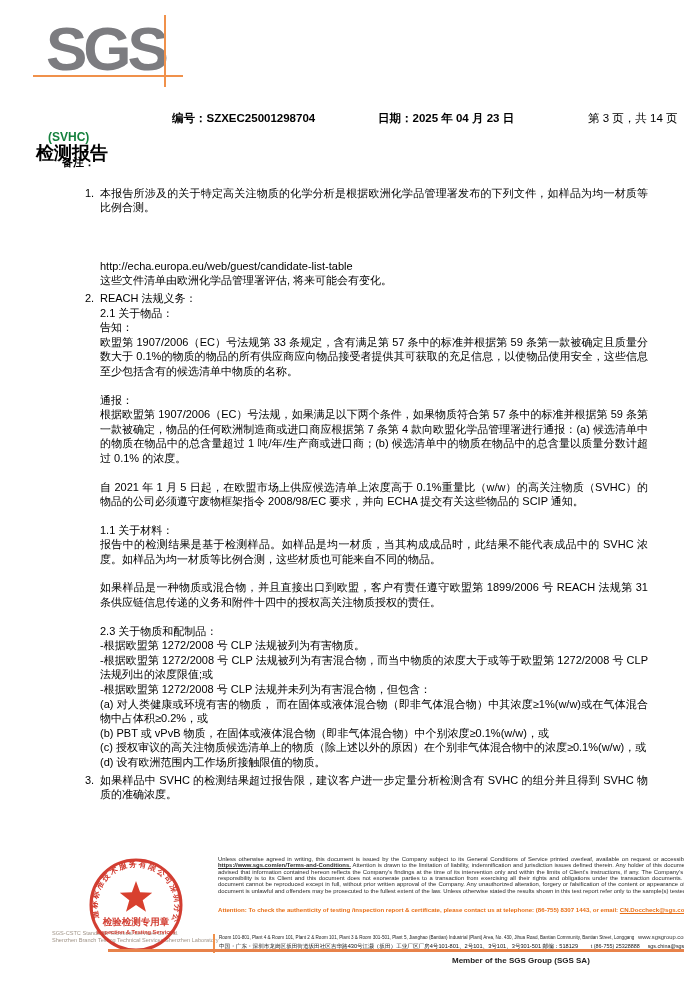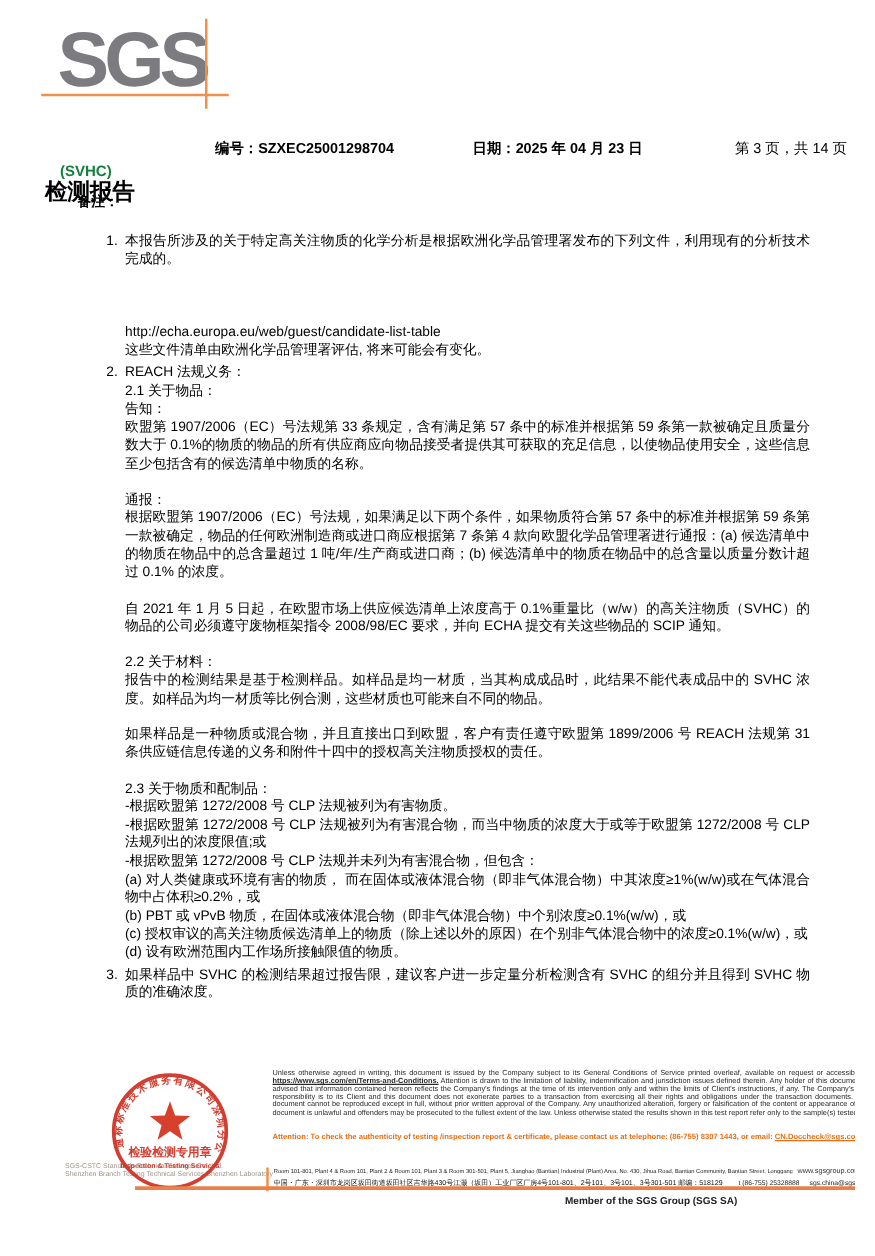--- a/index.html
+++ b/index.html
@@ -69,35 +69,35 @@
 
   <div class="hdr-field" id="f-number"><b>编号：</b><span>SZXEC25001298704</span></div>
   <div class="hdr-field" id="f-date"><b>日期：</b><span>2025 年 04 月 23 日</span></div>
   <div class="hdr-field" id="f-page">第 3 页，共 14 页</div>
 
   <div class="main">
     <div class="notes-heading">备注：</div>
 
     <div class="note-item">
       <span class="note-num">1.</span>
-      <div class="para">本报告所涉及的关于特定高关注物质的化学分析是根据欧洲化学品管理署发布的下列文件，利用现有的分析技术完成的。</div>
+      <div class="para">本报告所涉及的关于特定高关注物质的化学分析是根据欧洲化学品管理署发布的下列文件，如样品为均一材质等比例合测。</div>
       <div class="para url">http://echa.europa.eu/web/guest/candidate-list-table</div>
       <div class="para">这些文件清单由欧洲化学品管理署评估, 将来可能会有变化。</div>
     </div>
 
     <div class="note-item">
       <span class="note-num">2.</span>
       <div class="para">REACH 法规义务：</div>
       <div class="para">2.1 关于物品：</div>
       <div class="para">告知：</div>
       <div class="para">欧盟第 1907/2006（EC）号法规第 33 条规定，含有满足第 57 条中的标准并根据第 59 条第一款被确定且质量分数大于 0.1%的物质的物品的所有供应商应向物品接受者提供其可获取的充足信息，以使物品使用安全，这些信息至少包括含有的候选清单中物质的名称。</div>
       <div class="para gap">通报：</div>
       <div class="para">根据欧盟第 1907/2006（EC）号法规，如果满足以下两个条件，如果物质符合第 57 条中的标准并根据第 59 条第一款被确定，物品的任何欧洲制造商或进口商应根据第 7 条第 4 款向欧盟化学品管理署进行通报：(a) 候选清单中的物质在物品中的总含量超过 1 吨/年/生产商或进口商；(b) 候选清单中的物质在物品中的总含量以质量分数计超过 0.1% 的浓度。</div>
       <div class="para gap">自 2021 年 1 月 5 日起，在欧盟市场上供应候选清单上浓度高于 0.1%重量比（w/w）的高关注物质（SVHC）的物品的公司必须遵守废物框架指令 2008/98/EC 要求，并向 ECHA 提交有关这些物品的 SCIP 通知。</div>
-      <div class="para gap">2.2 关于材料：</div>
+      <div class="para gap">1.1 关于材料：</div>
       <div class="para">报告中的检测结果是基于检测样品。如样品是均一材质，当其构成成品时，此结果不能代表成品中的 SVHC 浓度。如样品为均一材质等比例合测，这些材质也可能来自不同的物品。</div>
       <div class="para gap">如果样品是一种物质或混合物，并且直接出口到欧盟，客户有责任遵守欧盟第 1899/2006 号 REACH 法规第 31 条供应链信息传递的义务和附件十四中的授权高关注物质授权的责任。</div>
       <div class="para gap">2.3 关于物质和配制品：</div>
       <div class="para">-根据欧盟第 1272/2008 号 CLP 法规被列为有害物质。</div>
       <div class="para">-根据欧盟第 1272/2008 号 CLP 法规被列为有害混合物，而当中物质的浓度大于或等于欧盟第 1272/2008 号 CLP 法规列出的浓度限值;或</div>
       <div class="para">-根据欧盟第 1272/2008 号 CLP 法规并未列为有害混合物，但包含：</div>
       <div class="para">(a) 对人类健康或环境有害的物质， 而在固体或液体混合物（即非气体混合物）中其浓度≥1%(w/w)或在气体混合物中占体积≥0.2%，或</div>
       <div class="para">(b) PBT 或 vPvB 物质，在固体或液体混合物（即非气体混合物）中个别浓度≥0.1%(w/w)，或</div>
       <div class="para">(c) 授权审议的高关注物质候选清单上的物质（除上述以外的原因）在个别非气体混合物中的浓度≥0.1%(w/w)，或</div>
       <div class="para">(d) 设有欧洲范围内工作场所接触限值的物质。</div>

